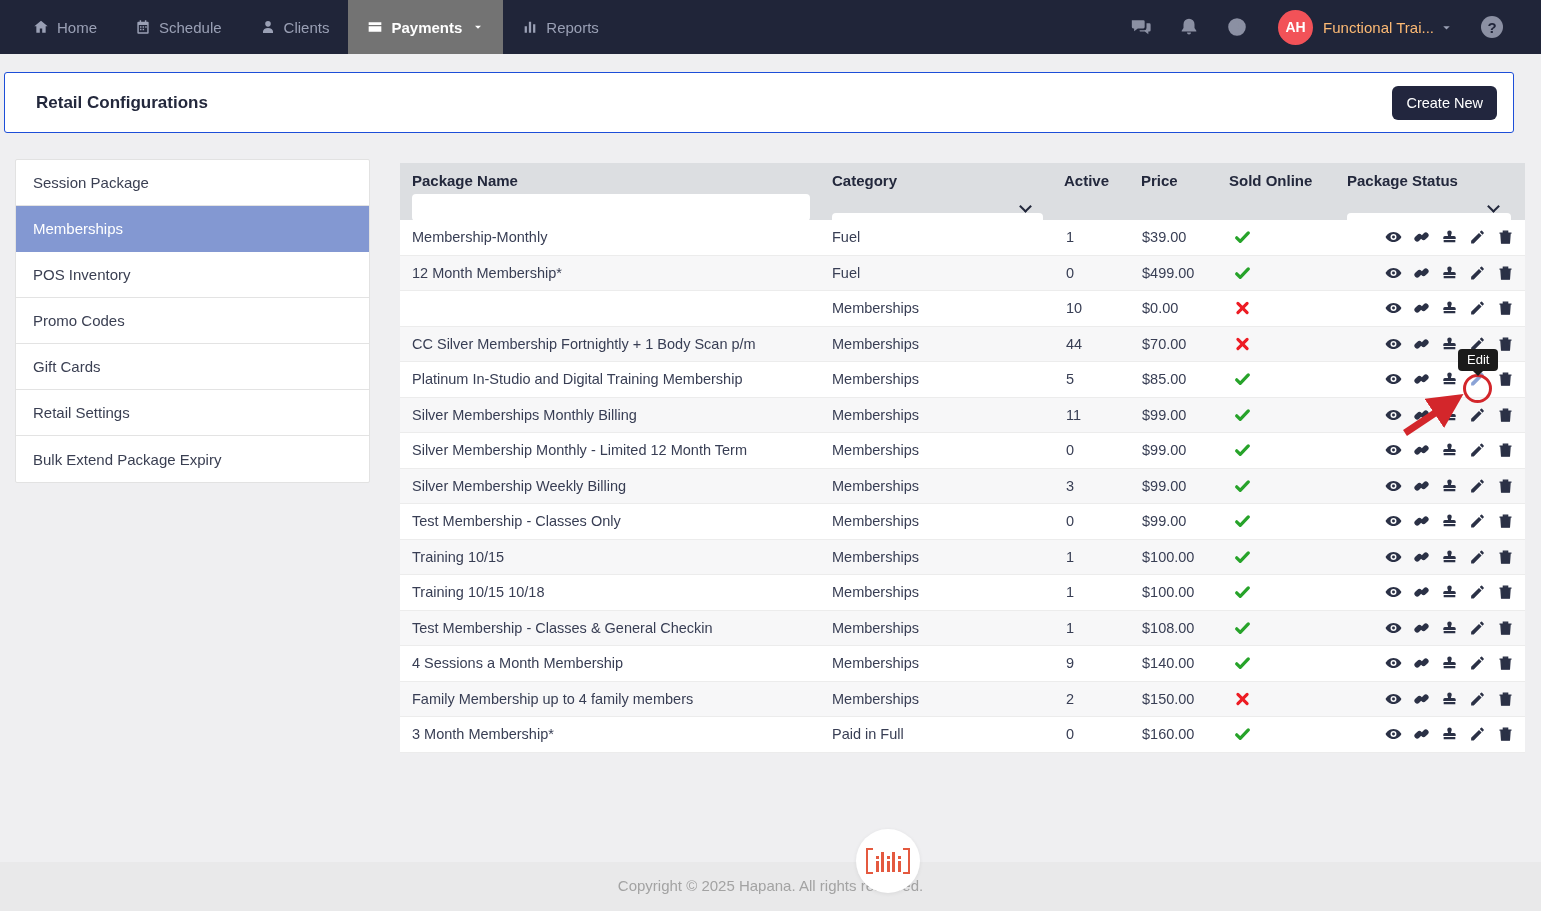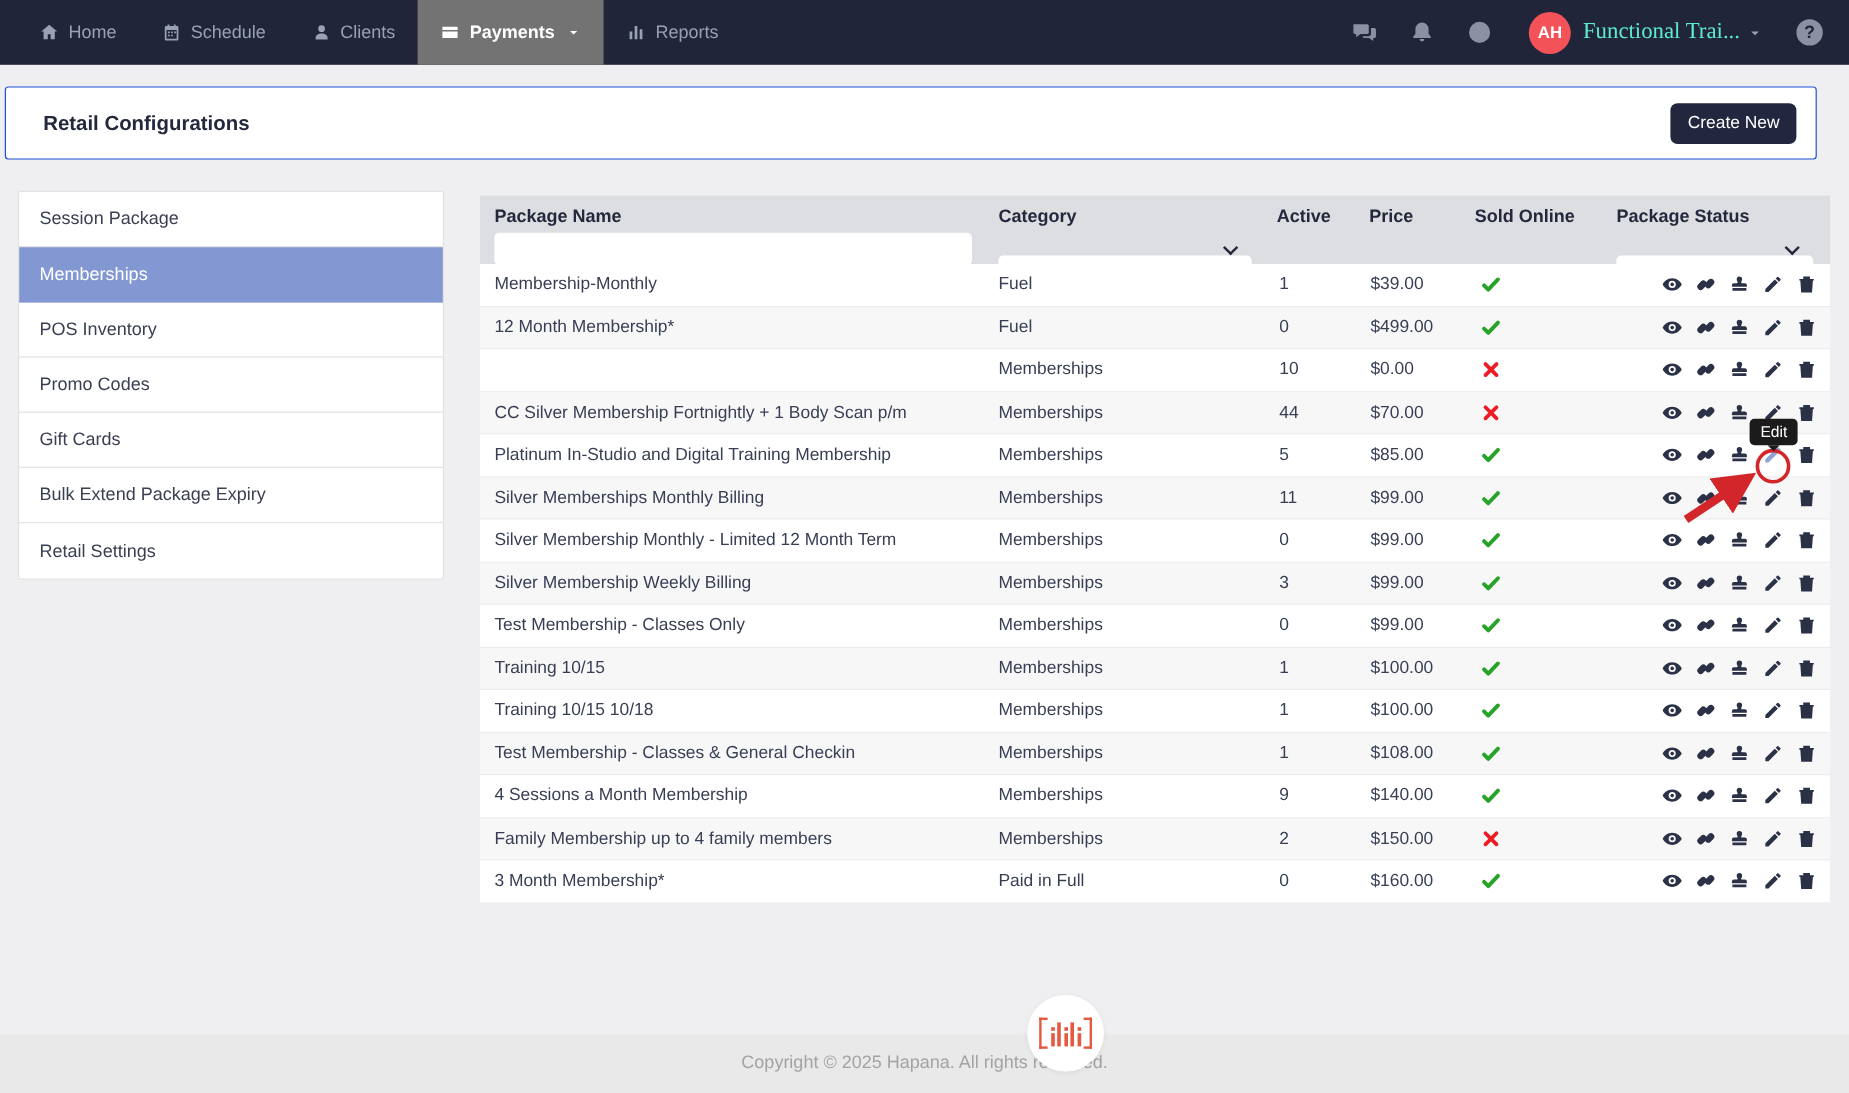--- a/index.html
+++ b/index.html
@@ -12,27 +12,27 @@
   
   .navbar { position:absolute; top:0; left:0; width:1541px; height:54px;
     background:#202539; display:flex; align-items:stretch; z-index:5; }
   .nav-left { display:flex; align-items:stretch; padding-left:14px; }
   .nav-item { display:flex; align-items:center; gap:8px; padding:0 19px;
     color:#9aa0b5; font-size:15px; cursor:pointer; white-space:nowrap; }
   .nav-item svg { width:16px; height:16px; fill:currentColor; flex:0 0 auto; }
   .nav-item.active { background:#737373; color:#ffffff; font-weight:bold;align-items:center; }
   .nav-item .caret { display:none; margin-left:2px; }
   .nav-item.has-caret .caret { display:inline-block; width:12px; height:12px; fill:currentColor; }
-  .nav-right { margin-left:auto; display:flex; align-items:center; padding-right:22px; }
+  .nav-right { margin-left:auto; display:flex; align-items:center; padding-right:38px; }
   .nav-icon { width:22px; height:22px; color:#8b90a3; margin-left:26px; cursor:pointer; }
   .nav-icon svg { width:100%; height:100%; fill:currentColor; }
   .avatar { width:35px; height:35px; border-radius:50%; background:#f25258; color:#fff;
     display:flex; align-items:center; justify-content:center; font-size:14px; font-weight:bold;
     margin-left:30px; flex:0 0 auto; cursor:pointer; }
-  .account-name { color:#5eead4; font-size:19px; margin-left:10px; cursor:pointer;font-family:Liberation Serif, serif; }
+  .account-name { color:#fdba74; font-size:15px; margin-left:10px; cursor:pointer; }
   .account-caret { width:13px; height:13px; fill:#9aa0b5; margin-left:6px; cursor:pointer; }
   .help-circle { width:22px; height:22px; border-radius:50%; background:#8b90a3; color:#202539;
     display:flex; align-items:center; justify-content:center; font-size:15px; font-weight:bold;
     margin-left:28px; cursor:pointer; }
   
   .header-card { position:absolute; left:4px; top:72px; width:1510px; height:61px;
     background:#ffffff; border:1px solid #1d4ed8; border-radius:3px;
     display:flex; align-items:center; padding:0 16px; }
   .page-title { font-size:17px; font-weight:bold; color:#23283c; padding-left:15px; }
   .create-btn { margin-left:auto; background:#22263e; color:#fff; border:none; border-radius:6px;
@@ -198,24 +198,24 @@
     <div class="side-item">
     <span>POS Inventory</span>
   </div>
     <div class="side-item">
     <span>Promo Codes</span>
   </div>
     <div class="side-item">
     <span>Gift Cards</span>
   </div>
     <div class="side-item">
+    <span>Retail Settings</span>
+  </div>
+    <div class="side-item">
     <span>Bulk Extend Package Expiry</span>
-  </div>
-    <div class="side-item">
-    <span>Retail Settings</span>
   </div>
   </div>
 
 <div class="table-wrap">
   <div class="thead">
     <span class="th-label th-name">Package Name</span>
     <span class="th-label th-cat">Category</span>
     <span class="th-label th-active">Active</span>
     <span class="th-label th-price">Price</span>
     <span class="th-label th-sold">Sold Online</span>

